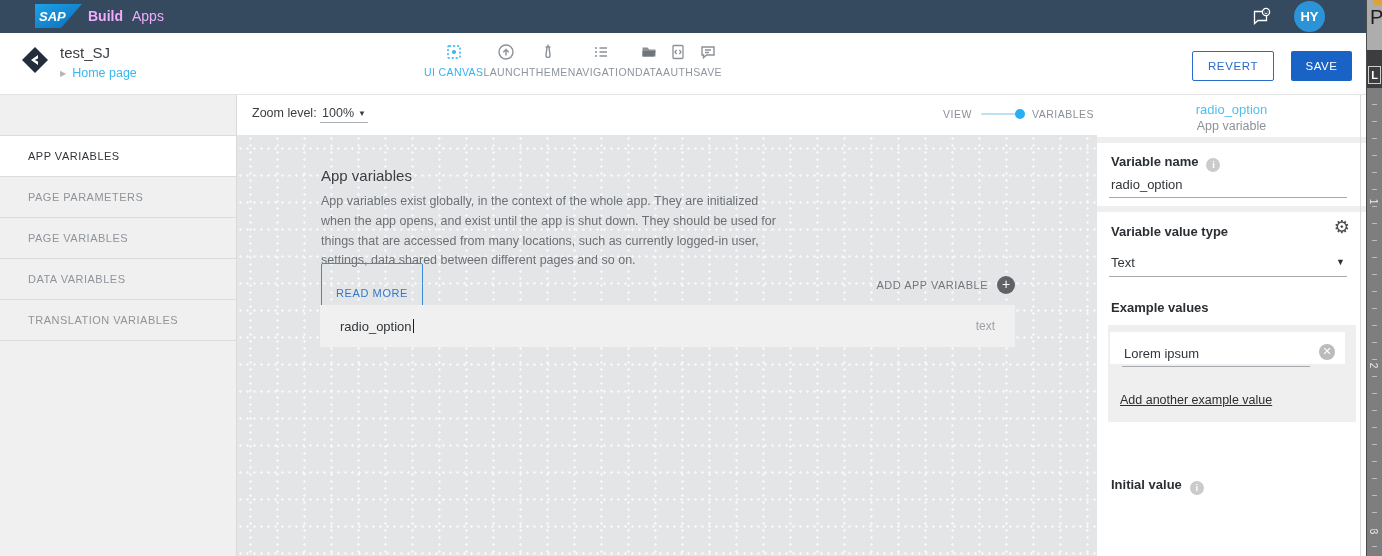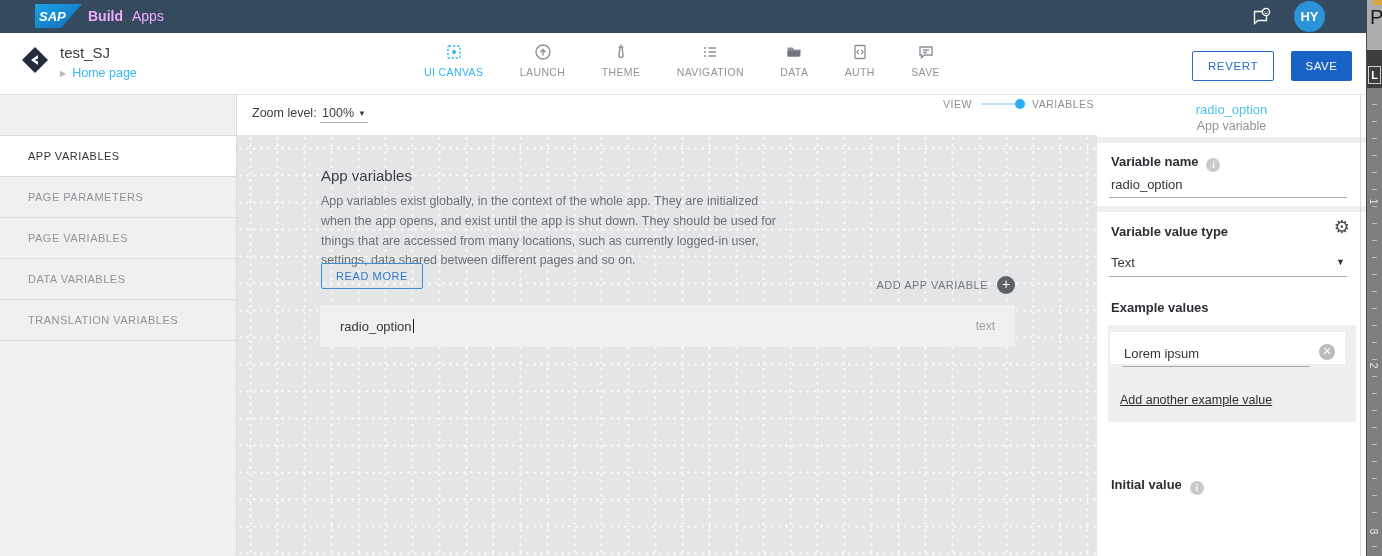--- a/index.html
+++ b/index.html
@@ -17,21 +17,21 @@
     align-items:center; justify-content:center; }
 
   
   .toolbar { position:absolute; left:0; top:33px; width:1366px; height:62px; background:#fff;
     border-bottom:1px solid #E3E4E6; }
   .appicon { position:absolute; left:21px; top:13px; width:28px; height:28px; }
   .apptitle { position:absolute; left:60px; top:11px; font-size:15px; color:#3A3E42; }
   .breadcrumb { position:absolute; left:60px; top:33px; font-size:12.5px; color:#38B6F0; }
   .crumb-arrow { color:#B4B7BA; font-size:8px; margin-right:6px; vertical-align:1px; }
   .navwrap { position:absolute; left:424px; top:10px; width:516px; display:flex;
-    justify-content:space-between; }
+    justify-content:flex-start; }
   .navitem { display:flex; flex-direction:column; align-items:center; gap:5px; cursor:pointer; }
   .navitem .lbl { font-size:10.5px; letter-spacing:.4px; color:#8E959C; }
   .navitem.active .lbl { color:#2FB3F6; }
   .btn-revert { position:absolute; left:1192px; top:18px; width:82px; height:30px; background:#fff;
     border:1px solid #2A6BCB; border-radius:2px; color:#2A6BCB; font-size:11.5px;
     letter-spacing:.6px; text-align:center; line-height:28px; cursor:pointer; }
   .btn-save { position:absolute; left:1291px; top:18px; width:61px; height:30px; background:#1A63C6;
     border:none; border-radius:2px; color:#fff; font-size:11.5px; letter-spacing:.6px;
     text-align:center; line-height:30px; cursor:pointer; }
 
@@ -43,35 +43,35 @@
     padding-left:28px; font-size:11px; letter-spacing:.5px; color:#8F9499; cursor:pointer; }
   .side-item.active { background:#fff; color:#303438; }
 
   
   .canvas { position:absolute; left:237px; top:95px; width:860px; height:461px; }
   .canvas-top { position:absolute; left:0; top:0; width:860px; height:40px; background:#fff; }
   .zoomctl { position:absolute; left:15px; top:11px; font-size:12.5px; color:#3A3E42; }
   .zoomdd { display:inline-block; border-bottom:1px solid #A9ADB2; padding:0 2px 2px 2px;
     cursor:pointer; color:#3A3E42; }
   .zoomdd .car { font-size:8px; margin-left:4px; vertical-align:1px; color:#3A3E42; }
-  .toggle { position:absolute; right:3px; top:3px; display:flex; align-items:center; gap:9px;
+  .toggle { position:absolute; right:3px; top:13px; display:flex; align-items:center; gap:9px;
     font-size:10.5px; letter-spacing:.5px; color:#8A9096; }
   .track { position:relative; width:42px; height:2px; background:#BEE0F5; border-radius:1px; cursor:pointer; }
   .knob { position:absolute; right:-2px; top:-4px; width:10px; height:10px; border-radius:50%;
     background:#28AEF3; }
   .canvas-body { position:absolute; left:0; top:40px; width:860px; height:421px; background:#E4E5E7;
     background-image:
       radial-gradient(circle, rgba(248,248,250,.95) 1px, transparent 1.5px),
       radial-gradient(circle, rgba(248,248,250,.95) 1px, transparent 1.5px);
     background-size:7px 27px, 27px 7px; }
   .content { position:absolute; left:83px; top:0; width:695px; height:421px; }
   .c-head { position:absolute; left:1px; top:32px; font-size:15px; color:#3A3E42; font-weight:500; }
   .c-desc { position:absolute; left:1px; top:57px; width:462px; font-size:12.5px; color:#6B7075;
     line-height:1.58; }
-  .readmore { position:absolute; left:1px; top:128px; padding:6px 14px; border:1px solid #3C8BD8;
+  .readmore { position:absolute; left:1px; top:128px; padding:23px 14px; border:1px solid #3C8BD8;
     border-radius:2px; color:#3178C8; font-size:11px; letter-spacing:.6px; background:transparent;
     cursor:pointer; }
   .addrow { position:absolute; right:0; top:141px; display:flex; align-items:center; gap:9px;
     cursor:pointer; }
   .addrow .t { font-size:11px; letter-spacing:.5px; color:#71767B; }
   .plus { width:18px; height:18px; border-radius:50%; background:#5F6368; color:#fff;
     font-size:14px; line-height:17px; text-align:center; }
   .varrow { position:absolute; left:0; top:170px; width:695px; height:42px; background:#F0F0F1;
     display:flex; align-items:center; padding:0 20px; cursor:pointer; }
   .varrow .name { font-size:13px; color:#32363A; }

